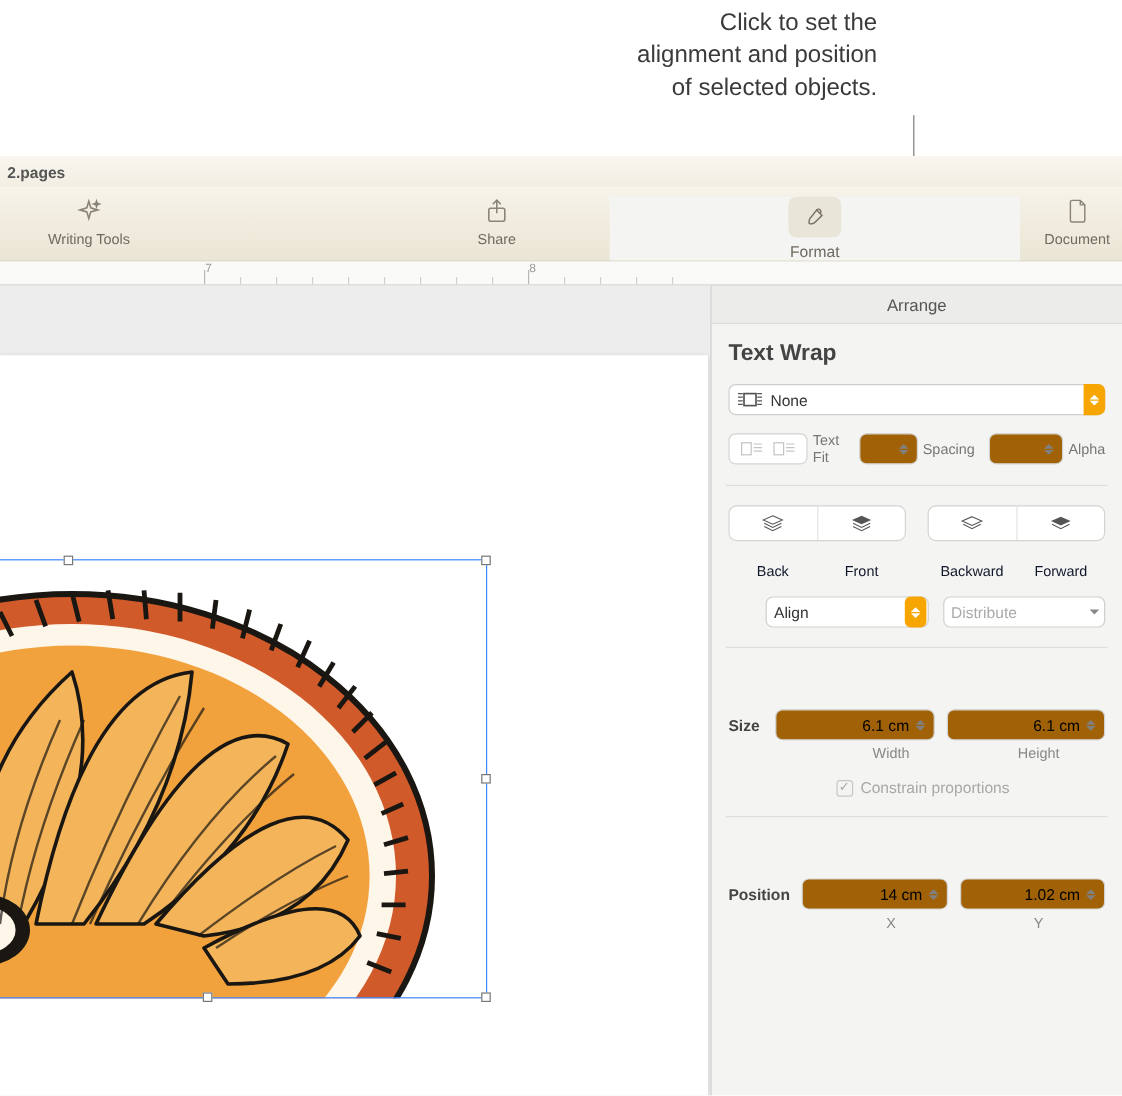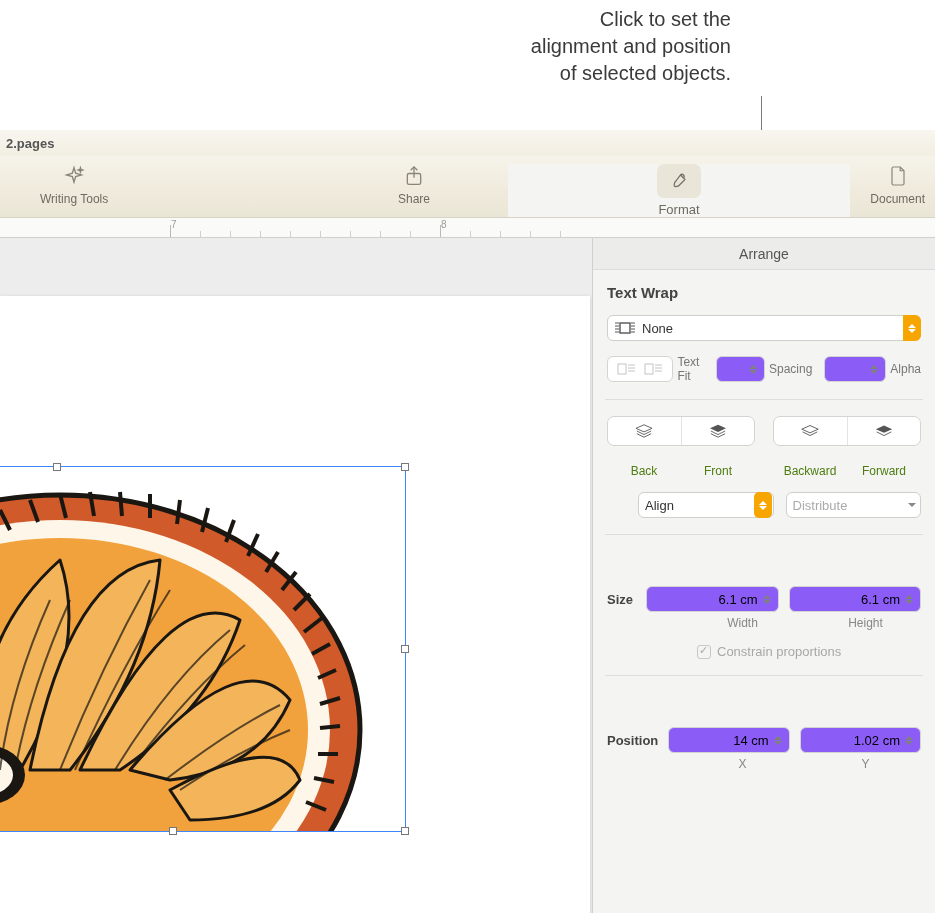--- a/index.html
+++ b/index.html
@@ -136,21 +136,21 @@
     height:32px;
     display:flex;
     align-items:center;
     justify-content:center;
     background:#ececea;
     color:#555;
     font-size:14px;
     border-bottom:1px solid #ddd;
   }
   .insp-body { padding:14px 14px 0 14px; display:flex; flex-direction:column; gap:14px;}
-  .insp-section-label { font-weight:600; color:#444; font-size:15px;}
+  .insp-section-label { font-weight:600; color:#444; font-size:19px;}
   .popup {
     display:flex; align-items:center;
     height:26px;
     background:#fff;
     border:1px solid #cfcfcd;
     border-radius:6px;
     padding:0 6px 0 6px;
     font-size:13px;
     color:#333;
     position:relative;
@@ -186,21 +186,21 @@
     width:100%; height:26px;
     background:#fff;
     border:1px solid #d4d4d1;
     border-radius:6px;
     display:flex; align-items:center; justify-content:center;
   }
   .seg.disabled .btnbox{ color:#b8b8b6;}
   .stepper {
     width:100%;
     height:26px;
-    background:#8b5cf6;
+    background:#a16207;
     border:1px solid #d4d4d1;
     border-radius:6px;
     display:flex; align-items:center;
     position:relative;
   }
   .stepper input{
     border:none; outline:none;
     width:100%; text-align:right;
     padding-right:20px;
     font-size:13px;
@@ -223,21 +223,21 @@
     background:#fff; border:1px solid #d4d4d1; border-radius:7px;
     overflow:hidden; height:30px;
   }
   .layer-pair button{
     flex:1; border:none; background:transparent; cursor:pointer;
     display:flex; align-items:center; justify-content:center;
   }
   .layer-pair button + button { border-left:1px solid #e3e3e0;}
   .layer-labels{ display:flex; gap:18px; margin-top:4px;}
   .layer-labels div{flex:1; display:flex;}
-  .layer-labels span{flex:1; text-align:center; font-size:12px; color:#4d7c0f;}
+  .layer-labels span{flex:1; text-align:center; font-size:12px; color:#0f172a;}
 
   .two-col {
     display:flex; gap:12px;padding-left:31px;
   }
   .two-col > * { flex:1; }
 
   .row-label { font-weight:600; color:#444; font-size:13px; width:70px;}
   .val-row{ display:flex; align-items:center; gap:10px;margin-top:35px;}
   .sub-row{ display:flex; gap:12px;}
   .sublabel{ flex:1; text-align:center; font-size:12px; color:#888;}

